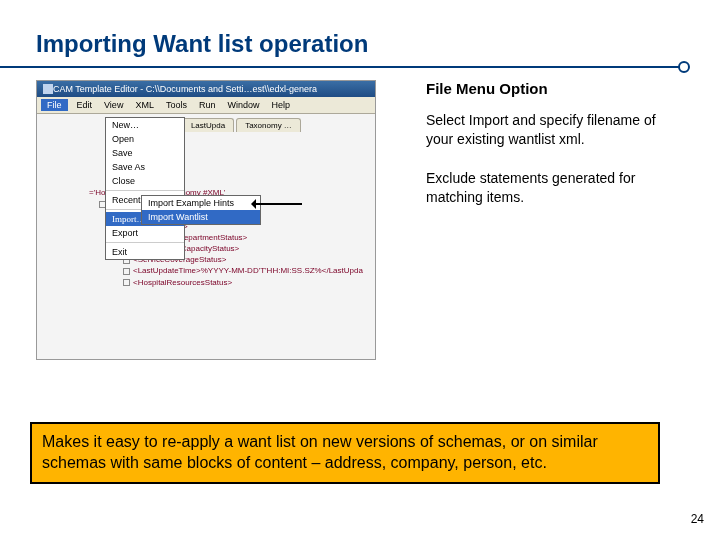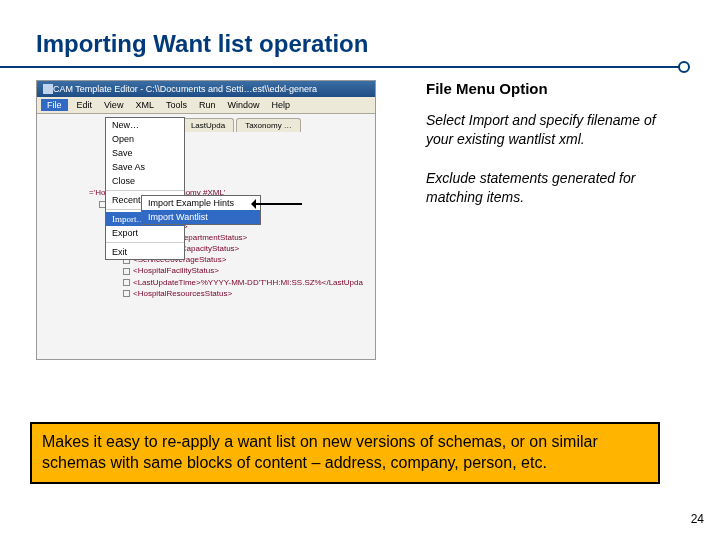--- a/index.html
+++ b/index.html
@@ -25,21 +25,21 @@
   .tabs { display: flex; gap: 2px; padding: 4px 4px 0 88px; font-size: 8px; }
   .tab { background: #ece9d8; border: 1px solid #aca899; border-bottom: none; padding: 2px 8px; border-radius: 3px 3px 0 0; }
   .tree { padding-top: 46px; padding-left: 52px; font-size: 8px; color: #333; line-height: 1.4; }
   .tree .node { padding-left: 10px; }
   .tree .node .node { padding-left: 12px; }
   .cb { display: inline-block; width: 7px; height: 7px; border: 1px solid #888; margin-right: 3px; vertical-align: middle; }
   .arrow { position: absolute; left: 215px; top: 122px; width: 50px; height: 2px; background: #000; z-index: 5; }
   .arrow::before { content: ""; position: absolute; left: -6px; top: -4px; border: 5px solid transparent; border-right-color: #000; }
   .right { flex: 1; padding-left: 50px; }
   .heading { font-size: 15px; font-weight: bold; margin-bottom: 14px; }
-  .para { font-size: 14px; line-height: 1.35; margin-bottom: 20px; font-style: italic; }
+  .para { font-size: 14px; line-height: 1.35; margin-bottom: 20px; }
   .callout { position: absolute; left: 30px; bottom: 56px; right: 60px; background: #ffb400; border: 2px solid #000; padding: 8px 10px; font-size: 16px; line-height: 1.3; }
   .pagenum { position: absolute; right: 16px; bottom: 14px; font-size: 12px; }
   .xml-line { color: #7a0026; }
 </style>
 </head>
 <body>
 
 <div class="slide">
   <div class="title">Importing Want list operation</div>
   <div class="rule">
@@ -93,21 +93,20 @@
       <div class="arrow"></div>
 
       <div class="tree">
         <div class="xml-line">='HospitalStatus' ref='taxonomy #XML'</div>
         <div class="node"><span class="cb"></span><span class="xml-line">&lt;HospitalStatus&gt;</span>
           <div class="node"><span class="cb"></span><span class="xml-line">&lt;Hospital&gt;</span>
             <div class="node"><span class="cb"></span><span class="xml-line">&lt;Organization&gt;</span></div>
             <div class="node"><span class="cb"></span><span class="xml-line">&lt;EmergencyDepartmentStatus&gt;</span></div>
             <div class="node"><span class="cb"></span><span class="xml-line">&lt;HospitalBedCapacityStatus&gt;</span></div>
             <div class="node"><span class="cb"></span><span class="xml-line">&lt;ServiceCoverageStatus&gt;</span></div>
-            <div class="node"><span class="cb"></span><span class="xml-line">&lt;HospitalFacilityStatus&gt;</span></div>
             <div class="node"><span class="cb"></span><span class="xml-line">&lt;LastUpdateTime&gt;%YYYY-MM-DD'T'HH:MI:SS.SZ%&lt;/LastUpda</span></div>
             <div class="node"><span class="cb"></span><span class="xml-line">&lt;HospitalResourcesStatus&gt;</span></div>
           </div>
         </div>
       </div>
     </div>
 
     <div class="right">
       <div class="heading">File Menu Option</div>
       <div class="para">Select Import and specify filename of your existing wantlist xml.</div>

